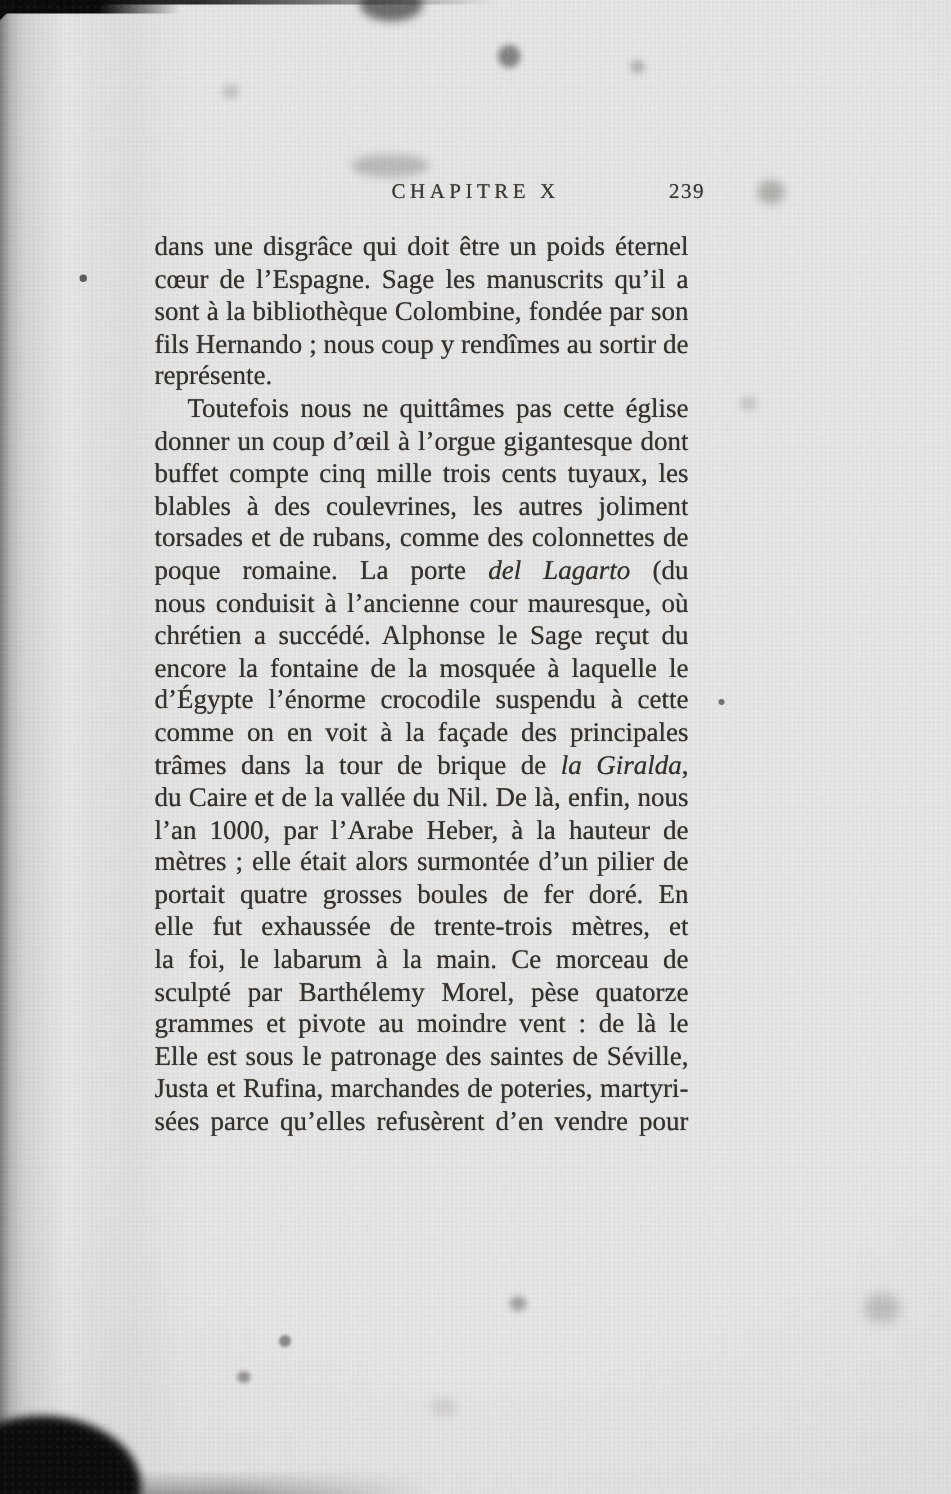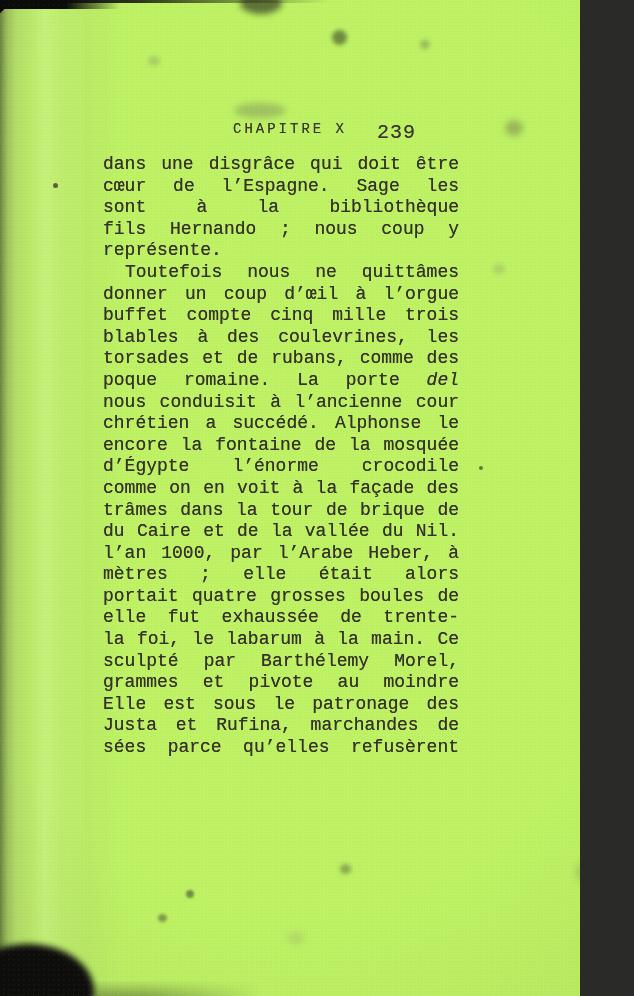--- a/index.html
+++ b/index.html
@@ -1,20 +1,20 @@
 <!DOCTYPE html>
 <html><head>
 <meta charset="utf-8">
 <style>
   html,body{margin:0;padding:0;}
   body{width:634px;height:996px;overflow:hidden;background:#2a2a28;}
   .page{
-    position:relative;width:580px;height:996px;overflow:hidden;
-    background:#bef264;
-    font-family:Liberation Mono, monospace;
+    position:relative;width:634px;height:996px;overflow:hidden;
+    background:#e5e5e5;
+    font-family:Liberation Serif, serif;
   }
   
   .vignette{position:absolute;inset:0;pointer-events:none;
     background:radial-gradient(120% 90% at 52% 42%, rgba(255,255,255,0.00) 55%, rgba(40,38,35,0.09) 100%);}
   .edge-left{position:absolute;inset:0;pointer-events:none;
     background:linear-gradient(90deg,
       rgba(25,24,22,.50) 0px, rgba(80,78,75,.30) 7px, rgba(130,128,124,.18) 16px,
       rgba(150,148,144,.10) 30px, rgba(238,237,233,.16) 44px, rgba(190,188,184,.10) 62px,
       rgba(120,118,114,.06) 88px, rgba(0,0,0,0) 125px);}
   .edge-bottom{position:absolute;left:0;bottom:0;width:45%;height:16px;pointer-events:none;
@@ -47,21 +47,21 @@
   .s9 {left:186px;top:890px;width:8px;height:8px;background:rgba(45,43,40,.50);filter:blur(1px);}
   .s10{left:158px;top:914px;width:9px;height:8px;background:rgba(50,47,43,.45);filter:blur(1.5px);}
   .s11{left:479px;top:466px;width:4px;height:4px;background:rgba(40,38,35,.60);filter:blur(.5px);}
   .s12{left:493px;top:264px;width:12px;height:10px;background:rgba(110,107,102,.22);filter:blur(2px);}
   .s13{left:420px;top:40px;width:10px;height:9px;background:rgba(70,67,62,.30);filter:blur(2px);}
   .s14{left:287px;top:932px;width:18px;height:12px;background:rgba(120,117,112,.18);filter:blur(3px);}
   
   .runhead{position:absolute;top:121px;left:0;right:0;text-align:center;
     font-size:14px;letter-spacing:3px;color:#3b3730;
     text-shadow:0 0 .5px rgba(59,55,48,.7);}
-  .folio{position:absolute;top:121px;right:164px;font-size:20px;letter-spacing:1px;
+  .folio{position:absolute;top:121px;right:164px;font-size:14px;letter-spacing:1px;
     color:#3b3730;text-shadow:0 0 .5px rgba(59,55,48,.7);}
   .textblock{position:absolute;left:103px;top:154px;width:356px;color:#35312a;}
   .line{height:21.6px;line-height:21.6px;font-size:18px;
     text-align:justify;text-align-last:justify;overflow:hidden;
     text-shadow:0 0 .5px rgba(53,49,42,.8);}
   .line.no-just{text-align-last:left;}
   .line.indent{text-indent:22px;}
   .it{font-style:italic;}
 </style>
 </head>

